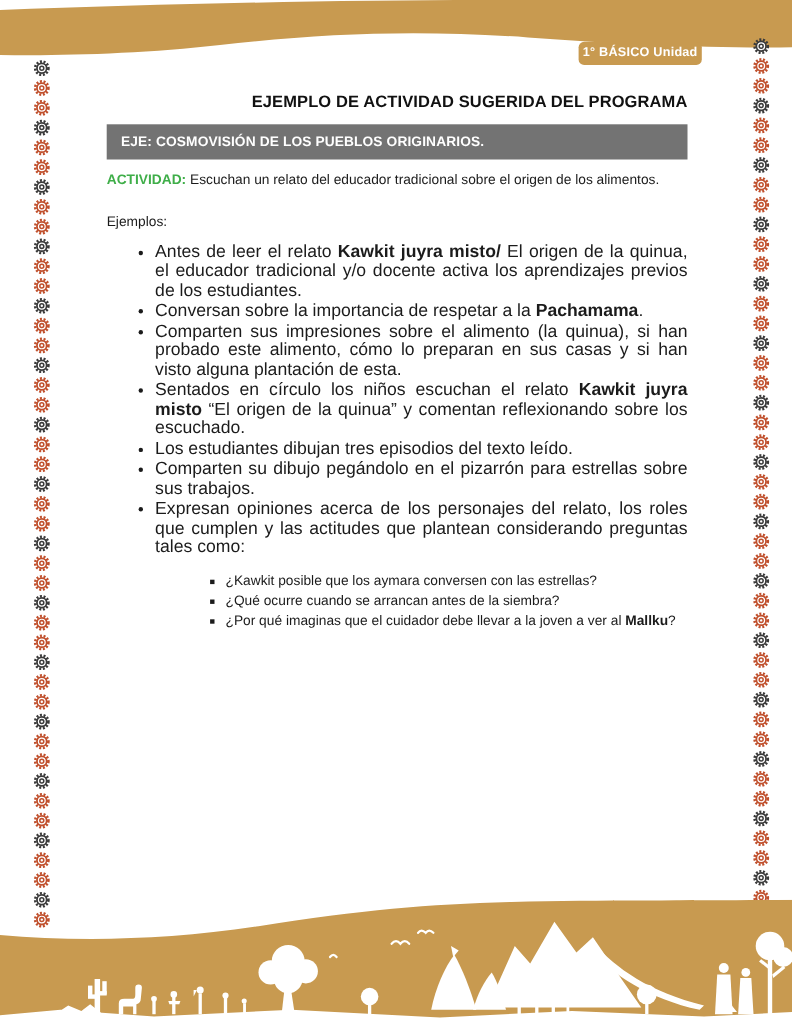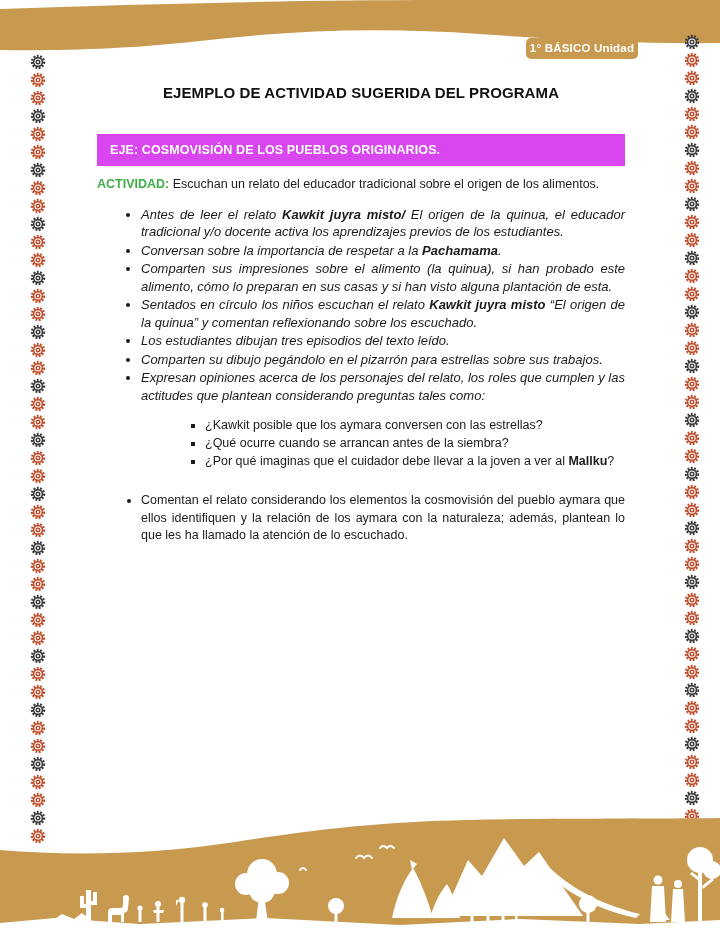--- a/index.html
+++ b/index.html
@@ -18,37 +18,36 @@
     font-weight:bold;letter-spacing:.2px;
   }
   
   .gear-col{position:absolute;width:16px;}
   .gear-col.left{left:30px;top:54px;}
   .gear-col.right{left:684px;top:34px;}
   .gear{display:block;margin-bottom:2px;}
   
   .content{position:absolute;left:97px;top:84px;width:528px;}
   .page-title{
-    font-size:15px;font-weight:bold;text-align:center;color:#111;
-    letter-spacing:.1px;margin:0 0 33px 0;
+    font-size:15px;font-weight:bold;text-align:right;color:#111;
+    letter-spacing:.1px;margin:0 0 12px 0;
   }
   .eje-banner{
     background:#bf5b3b;color:#ffffff;font-weight:bold;
     font-size:12.5px;padding:9px 13px;letter-spacing:.1px;
   }
   .activity-line{margin-top:10px;font-size:12.5px;line-height:17px;}
   .activity-label{color:#3fae49;font-weight:bold;}
   .examples-label{margin-top:22px;font-size:12.5px;}
   ul.main-list{
     margin:8px 0 0 0;padding-left:44px;list-style:disc;
   }
   ul.main-list li{
-    font-size:13px;line-height:17.5px;text-align:justify;
+    font-size:16px;line-height:17.5px;text-align:justify;
     margin-bottom:1px;
-    font-style:italic;
   }
   ul.sub-list{
     margin:12px 0 0 0;padding-left:108px;list-style:square;
   }
   ul.sub-list li{
     font-size:12.5px;line-height:18px;margin-bottom:0;
   }
   ul.final-list{
     margin:22px 0 0 0;padding-left:44px;list-style:disc;
   }
@@ -509,44 +508,42 @@
     <svg width="16" height="16" viewBox="0 0 16 16" class="gear">
       <circle cx="8" cy="8" r="6" fill="none" stroke="#c0502d" stroke-width="2.4" stroke-dasharray="1.8 1.5"></circle>
       <circle cx="8" cy="8" r="4.4" fill="#ffffff" stroke="#c0502d" stroke-width="1.6"></circle>
       <circle cx="8" cy="8" r="1.8" fill="#ffffff" stroke="#c0502d" stroke-width="1.4"></circle>
     </svg>
   </div>
 
 <div class="content">
   <h1 class="page-title">EJEMPLO DE ACTIVIDAD SUGERIDA DEL PROGRAMA</h1>
 
-  <div class="eje-banner" style="background: #d946ef;">EJE: COSMOVISIÓN DE LOS PUEBLOS ORIGINARIOS.</div>
+  <div class="eje-banner" style="background: #737373;">EJE: COSMOVISIÓN DE LOS PUEBLOS ORIGINARIOS.</div>
 
   <p class="activity-line"><span class="activity-label" style="color: rgb(63, 174, 73);">ACTIVIDAD:</span><span> Escuchan un relato del educador tradicional sobre el origen de los alimentos.</span></p>
 
+  <p class="examples-label">Ejemplos:</p>
 
   <ul class="main-list">
       <li><span>Antes de leer el relato </span><b>Kawkit juyra misto/</b><span> El origen de la quinua, el educador tradicional y/o docente activa los aprendizajes previos de los estudiantes.</span></li>
       <li><span>Conversan sobre la importancia de respetar a la </span><b>Pachamama</b><span>.</span></li>
       <li><span>Comparten sus impresiones sobre el alimento (la quinua), si han probado este alimento, cómo lo preparan en sus casas y si han visto alguna plantación de esta.</span></li>
       <li><span>Sentados en círculo los niños escuchan el relato </span><b>Kawkit juyra misto</b><span> “El origen de la quinua” y comentan reflexionando sobre los escuchado.</span></li>
       <li><span>Los estudiantes dibujan tres episodios del texto leído.</span></li>
       <li><span>Comparten su dibujo pegándolo en el pizarrón para estrellas sobre sus trabajos.</span></li>
       <li><span>Expresan opiniones acerca de los personajes del relato, los roles que cumplen y las actitudes que plantean considerando preguntas tales como:</span></li>
     </ul>
 
   <ul class="sub-list">
       <li><span>¿Kawkit posible que los aymara conversen con las estrellas?</span></li>
       <li><span>¿Qué ocurre cuando se arrancan antes de la siembra?</span></li>
       <li><span>¿Por qué imaginas que el cuidador debe llevar a la joven a ver al </span><b>Mallku</b><span>?</span></li>
     </ul>
 
-  <ul class="final-list">
-      <li><span>Comentan el relato considerando los elementos la cosmovisión del pueblo aymara que ellos identifiquen y la relación de los aymara con la naturaleza; además, plantean lo que les ha llamado la atención de lo escuchado.</span></li>
-    </ul>
 </div>
 
 <svg class="footer-art" viewBox="0 0 720 114" preserveAspectRatio="none">
   <path id="footer-wave-path" d="M0,32 C70,38 150,37 235,24 C330,9 390,4 465,2 C560,0 650,1 720,0 L720,114 L0,114 Z" fill="#c89a50"></path>
   <g fill="#ffffff">
 
     <path d="M0,105 L55,100 L140,106 L265,100 L400,107 L520,101 L640,106 L720,102 L720,114 L0,114 Z"></path>
 
     <path d="M50,104 L62,96 L74,101 L82,95 L92,103 Z"></path>
 

